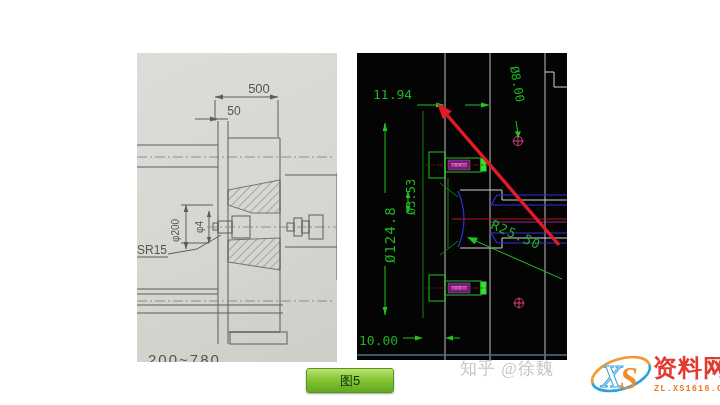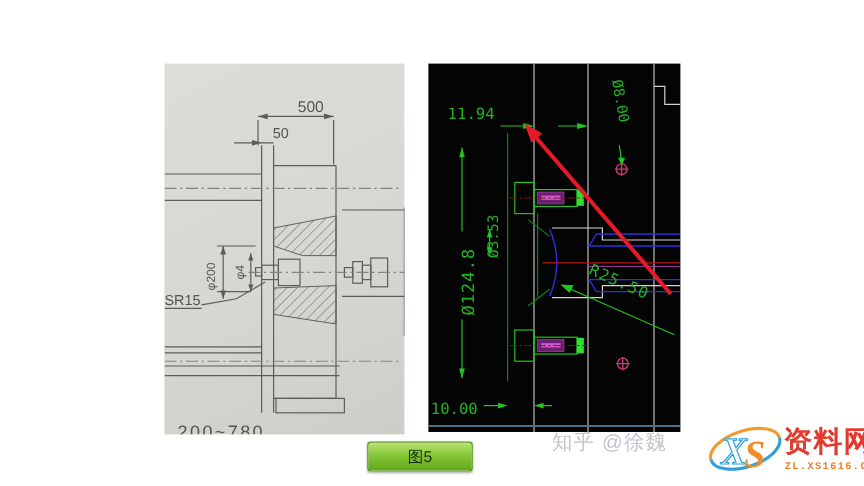--- a/index.html
+++ b/index.html
@@ -8,21 +8,21 @@
   .photo-panel{position:absolute;left:137px;top:53px;width:200px;height:309px;
       background:linear-gradient(155deg,#dedcd8 0%,#d8d6d1 55%,#cfcdc7 100%);overflow:hidden;}
   .cad-panel{position:absolute;left:357px;top:53px;width:210px;height:307px;background:#040404;overflow:hidden;}
   svg{display:block}
   .caption-btn{position:absolute;left:306px;top:368px;width:86px;height:23px;
       background:linear-gradient(#bde474 0%,#84c636 45%,#63a81e 100%);
       border:1px solid #569617;border-radius:3px;box-shadow:0 1px 2px rgba(0,0,0,.35);
       display:flex;align-items:center;justify-content:center;
       color:#16320a;font-size:13px;font-weight:normal;}
   .wm-zhihu{position:absolute;left:460px;top:357px;color:#c2c5cc;font-size:17px;
-      letter-spacing:1px;white-space:nowrap;}
+      letter-spacing:1px;white-space:nowrap;font-family:Liberation Serif, serif;}
   .wm-site{position:absolute;left:653px;top:352px;color:#e23a2e;font-size:24px;
       font-weight:bold;letter-spacing:1px;white-space:nowrap;}
   .wm-url{position:absolute;left:654px;top:384px;color:#ee7b25;font-size:8.5px;
       font-weight:bold;letter-spacing:1.2px;font-family:"Liberation Mono",monospace;white-space:nowrap;}
   .wm-logo{position:absolute;left:586px;top:344px;width:70px;height:60px;}
   .dwg-text{fill:#55554f;font-family:"Liberation Sans",sans-serif;}
   .cad-dim{fill:#21b421;font-family:"DejaVu Sans Mono",monospace;}
 </style>
 </head>
 <body>

